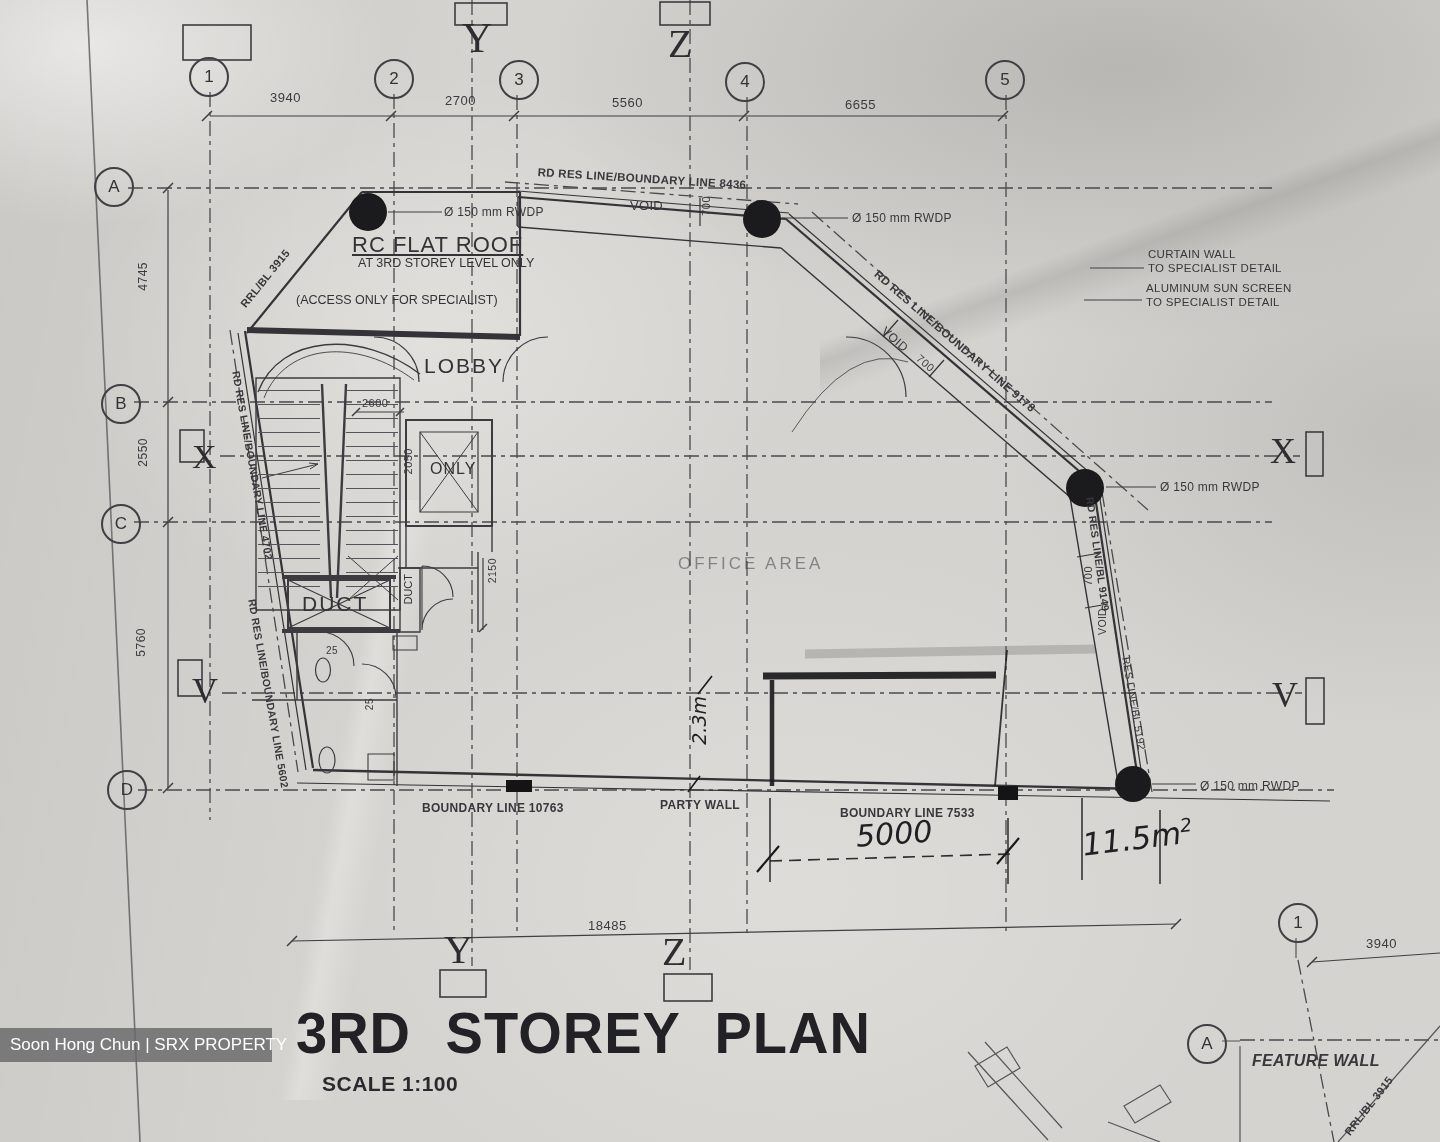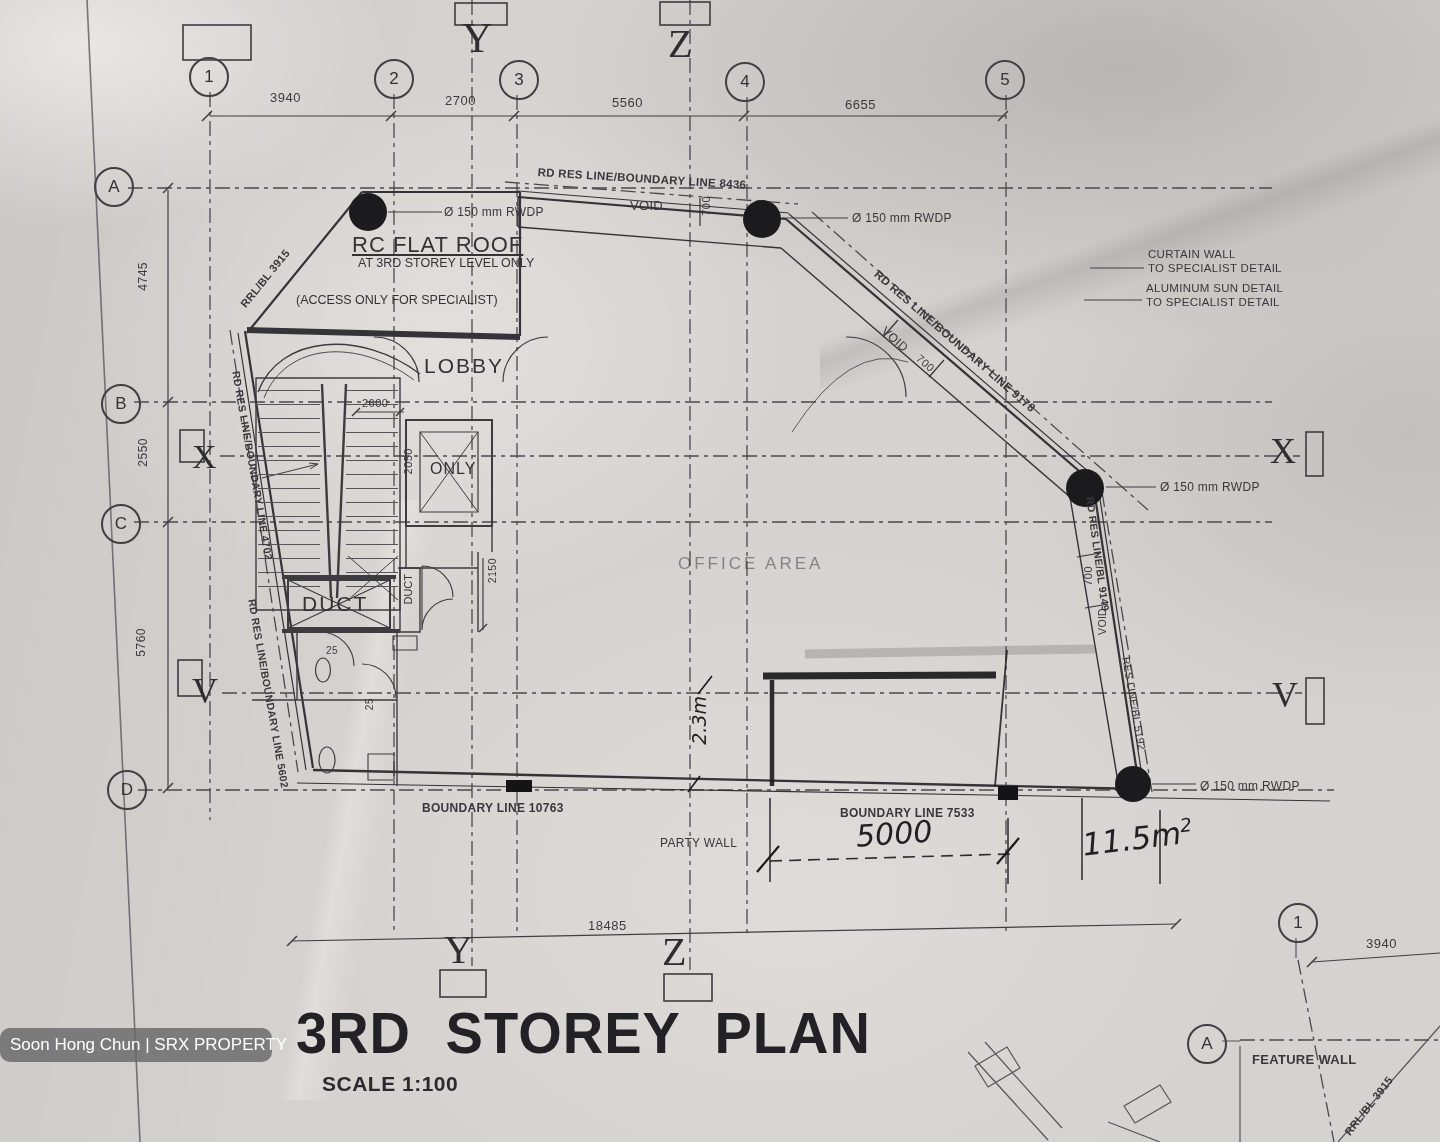--- a/index.html
+++ b/index.html
@@ -22,21 +22,21 @@
   .dim{position:absolute;font-size:13px;letter-spacing:.5px;color:#3b3b3f;}
   .vtext{writing-mode:vertical-rl;transform:rotate(180deg);}
   .sect{position:absolute;font-family:"Liberation Serif",serif;color:#2e2e32;}
   .ann{position:absolute;font-size:12px;letter-spacing:.3px;color:#38383c;white-space:nowrap;}
   .rot{transform-origin:left top;white-space:nowrap;}
   .room{position:absolute;color:#333337;white-space:nowrap;}
   .hand{position:absolute;font-style:italic;color:#202024;font-family:"DejaVu Sans",sans-serif;white-space:nowrap;}
   .hand sup{font-size:60%;}
   #office{opacity:.5;filter:blur(.4px);letter-spacing:3px;text-align:right;}
   #watermark{position:absolute;left:0;top:1028px;width:272px;height:34px;background:rgba(104,104,106,.82);
-    color:#fff;font-size:17px;line-height:34px;padding-left:10px;box-sizing:border-box;white-space:nowrap;border-radius:10px;}
+    color:#fff;font-size:17px;line-height:34px;padding-left:10px;box-sizing:border-box;white-space:nowrap;}
   #title{position:absolute;left:296px;top:1000px;font-size:56px;font-weight:700;color:#222226;
     letter-spacing:1px;word-spacing:18px;transform:scaleY(1.04);white-space:nowrap;}
   #scale{position:absolute;left:322px;top:1072px;font-size:21px;font-weight:700;color:#2a2a2e;letter-spacing:.5px;text-align:right;}
   .treads{position:absolute;background:repeating-linear-gradient(#54545a 0 1.4px, transparent 1.4px 14px);}
 </style>
 </head>
 <body>
 
 <div id="sheet">
 
@@ -226,36 +226,36 @@
   <div class="sect" style="left:1270px;top:430px;font-size:36px;">X</div>
   <div class="sect" style="left:192px;top:670px;font-size:36px;">V</div>
   <div class="sect" style="left:1272px;top:674px;font-size:36px;">V</div>
 
   <div class="ann" style="left:444px;top:205px;">Ø 150 mm RWDP</div>
   <div class="ann" style="left:852px;top:211px;">Ø 150 mm RWDP</div>
   <div class="ann" style="left:1160px;top:480px;">Ø 150 mm RWDP</div>
   <div class="ann" style="left:1200px;top:779px;">Ø 150 mm RWDP</div>
   <div class="ann" style="left:1148px;top:248px;font-size:11.5px;">CURTAIN WALL</div>
   <div class="ann" style="left:1148px;top:262px;font-size:11.5px;">TO SPECIALIST DETAIL</div>
-  <div class="ann" style="left:1146px;top:282px;font-size:11.5px;">ALUMINUM  SUN DETAIL</div>
+  <div class="ann" style="left:1146px;top:282px;font-size:11.5px;">ALUMINUM  SUN SCREEN</div>
   <div class="ann" style="left:1146px;top:296px;font-size:11.5px;">TO SPECIALIST DETAIL</div>
-  <div class="ann" style="left:1252px;top:1052px;font-weight:700;font-size:13px;">FEATURE WALL</div>
+  <div class="ann" style="left:1252px;top:1052px;font-weight:700;font-size:16px;font-style:italic;">FEATURE WALL</div>
 
   <div class="ann" style="left:538px;top:166px;transform:rotate(3.5deg);transform-origin:left top;font-weight:700;font-size:11.5px;">RD RES LINE/BOUNDARY LINE 8436</div>
   <div class="ann rot" style="left:880px;top:268px;font-size:11.5px;font-weight:700;transform:rotate(41deg);">RD RES LINE/BOUNDARY LINE 9178</div>
   <div class="ann rot" style="left:888px;top:324px;font-size:12px;transform:rotate(41deg);">VOID</div>
   <div class="ann rot" style="left:1096px;top:496px;font-size:10.5px;font-weight:700;transform:rotate(82deg);">RD RES LINE/BL 9149</div>
   <div class="ann vtext" style="left:1096px;top:608px;font-size:10.5px;">VOID</div>
   <div class="ann rot" style="left:1132px;top:656px;font-size:10.5px;transform:rotate(80deg);">RES LINE/BL 5192</div>
   <div class="ann rot" style="left:242px;top:370px;font-size:10.5px;font-weight:700;transform:rotate(80deg);">RD RES LINE/BOUNDARY LINE 4702</div>
   <div class="ann rot" style="left:258px;top:598px;font-size:10.5px;font-weight:700;transform:rotate(80deg);">RD RES LINE/BOUNDARY LINE 5602</div>
   <div class="ann rot" style="left:238px;top:302px;font-size:11px;font-weight:700;transform:rotate(-51deg);">RRL/BL 3915</div>
   <div class="ann rot" style="left:1342px;top:1130px;font-size:11px;font-weight:700;transform:rotate(-52deg);">RRL/BL 3915</div>
   <div class="ann" style="left:422px;top:801px;font-weight:700;">BOUNDARY LINE 10763</div>
-  <div class="ann" style="left:660px;top:836px;font-weight:400;">PARTY WALL</div>
+  <div class="ann" style="left:660px;top:798px;font-weight:700;">PARTY WALL</div>
   <div class="ann" style="left:840px;top:806px;font-weight:700;">BOUNDARY LINE 7533</div>
   <div class="ann" style="left:630px;top:198px;font-size:13px;">VOID</div>
 
   <div class="room" style="left:352px;top:232px;font-size:22px;letter-spacing:1px;text-decoration:underline;">RC FLAT ROOF</div>
   <div class="room" style="left:358px;top:256px;font-size:12.5px;">AT 3RD STOREY LEVEL ONLY</div>
   <div class="room" style="left:296px;top:293px;font-size:12.5px;">(ACCESS ONLY FOR SPECIALIST)</div>
   <div class="room" style="left:424px;top:354px;font-size:21px;letter-spacing:2px;">LOBBY</div>
   <div class="room" style="left:430px;top:460px;font-size:16px;letter-spacing:1px;">ONLY</div>
   <div class="room" style="left:302px;top:592px;font-size:21px;letter-spacing:2px;">DUCT</div>
   <div class="room vtext" style="left:402px;top:574px;font-size:11px;">DUCT</div>

